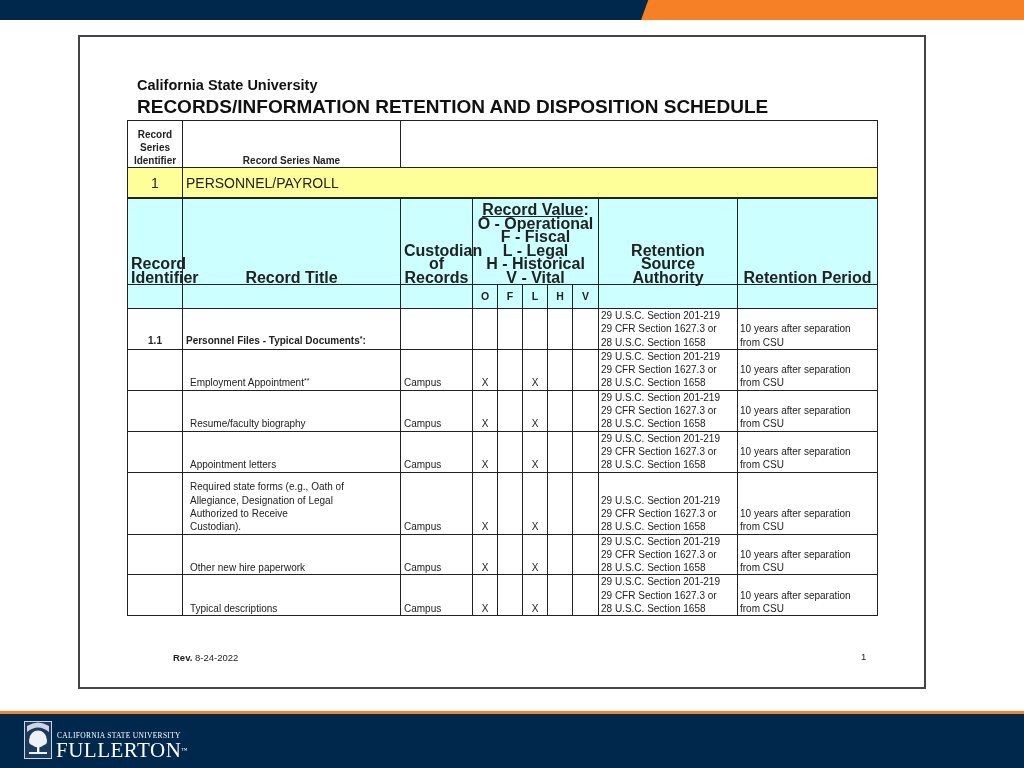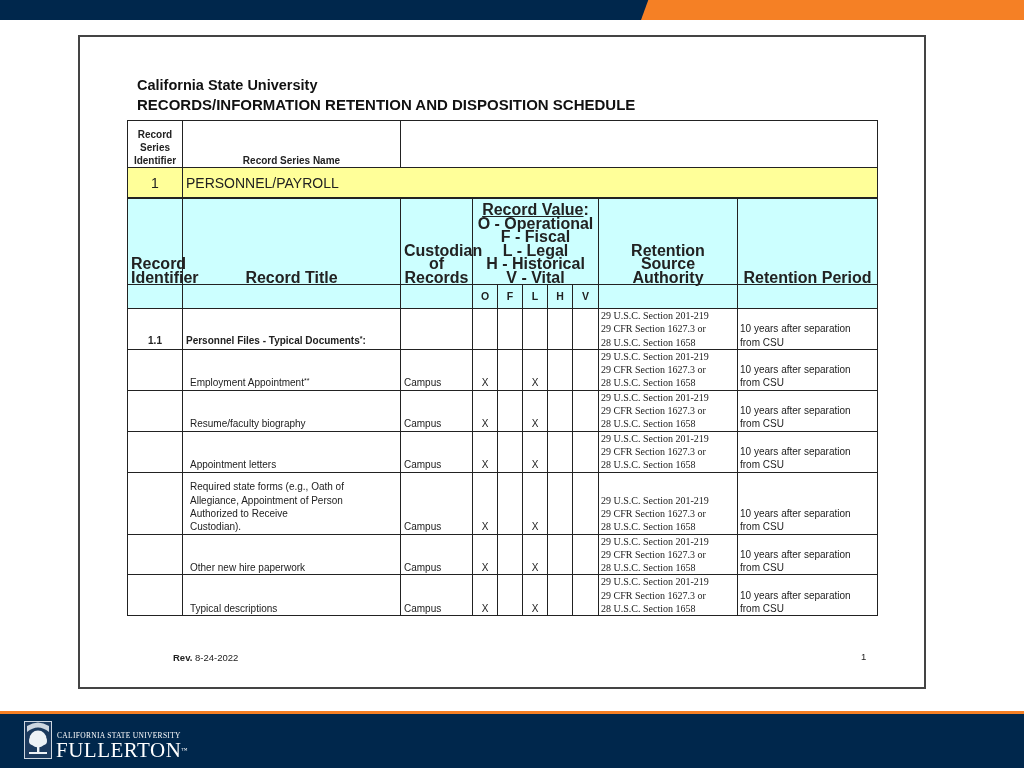--- a/index.html
+++ b/index.html
@@ -2,39 +2,39 @@
 <html><head>
 <meta charset="utf-8">
 <style>
   html, body { margin:0; padding:0; }
   body { width:1024px; height:768px; position:relative; background:#ffffff; overflow:hidden; font-family:"Liberation Sans", sans-serif; }
   .top-bar { position:absolute; left:0; top:0; width:1024px; height:20px; background:#00274c; overflow:hidden; }
   .top-accent { position:absolute; top:0; left:641px; width:400px; height:20px; background:#f58025; transform:skewX(-20deg); transform-origin:bottom left; }
   .top-accent-fill { position:absolute; top:0; left:700px; width:324px; height:20px; background:#f58025; }
   .doc-frame { position:absolute; left:78px; top:35px; width:848px; height:654px; border:2px solid #444; background:#fff; box-sizing:border-box; }
   .doc-title-1 { position:absolute; left:137px; top:77px; font-size:14.5px; font-weight:bold; color:#111; }
-  .doc-title-2 { position:absolute; left:137px; top:96px; font-size:15px; font-weight:bold; color:#111; }
+  .doc-title-2 { position:absolute; left:137px; top:96px; font-size:19px; font-weight:bold; color:#111; }
   table.sched { position:absolute; border-collapse:collapse; font-size:10px; color:#222; table-layout:fixed; }
   table.sched td { border:1px solid #222; padding:0 3px; box-sizing:border-box; }
   .series-table { left:127px; top:120px; width:751px; }
   .series-table td { border-color:#777; }
   .series-head td { height:47px; background:#fff; vertical-align:bottom; font-weight:bold; text-align:center; font-size:10px; line-height:13px; }
   .series-row td { height:30px; background:#ffff99; font-size:14px; border-color:#777; border-top:2px solid #888; border-bottom:2px solid #888; }
   .main-table { left:127px; top:198px; width:750px; }
   .hdr td { background:#ccffff; font-weight:bold; text-align:center; vertical-align:bottom; font-size:16px; line-height:13.5px; padding-bottom:2px; }
   .hdr-main td { height:86px; }
   .hdr-sub td { height:24px; font-size:10.5px; vertical-align:middle; border-top:2px solid #111; border-bottom:2px solid #333; }
   .rv-title { text-decoration:underline; }
   .data td { vertical-align:bottom; font-size:10px; line-height:13.3px; padding-bottom:0; background:#fff; }
   .data td.center { text-align:center; }
   .data td.title { padding-left:7px; }
   .row-std td { height:40px; }
   .row-tall td { height:62px; }
   .bold { font-weight:bold; }
-  .legal { padding-left:2px !important; padding-right:0 !important; white-space:nowrap;font-family:Liberation Serif, serif; }
+  .legal { padding-left:2px !important; padding-right:0 !important; white-space:nowrap; }
   .period { padding-left:2px !important; }
   .sup { font-size:7px; vertical-align:top; position:relative; top:-2px; }
   .rev { position:absolute; left:137px; top:652px; font-size:9.5px; color:#222; }
   .rev b { font-weight:bold;margin-left:36px; }
   .page-num { position:absolute; left:861px; top:651px; font-size:9.5px; color:#222; }
   .bottom-bar { position:absolute; left:0; top:711px; width:1024px; height:57px; background:#00274c; border-top:3px solid #f58025; box-sizing:border-box; }
   .logo { position:absolute; left:24px; top:721px; width:28px; height:38px; background:#1c3a5e; border:1px solid #cdd6e0; box-sizing:border-box; }
   .logo svg { display:block; }
   .logo-small { position:absolute; left:57px; top:731px; font-family:"Liberation Serif", serif; font-size:7.5px; color:#fff; letter-spacing:0.3px; }
   .logo-big { position:absolute; left:56px; top:739px; font-family:"Liberation Serif", serif; font-size:21px; color:#fff; letter-spacing:0.5px; line-height:22px; }
@@ -165,21 +165,21 @@
     <td class="center"></td>
     <td class="center">X</td>
     <td class="center"></td>
     <td class="center"></td>
     <td class="legal"><span>29 U.S.C. Section 201-219</span><br><span>29 CFR Section 1627.3 or</span><br><span>28 U.S.C. Section 1658</span></td>
     <td class="period"><span>10 years after separation</span><br><span>from CSU</span></td>
   </tr>
 
   <tr class="data row-tall">
     <td></td>
-    <td class="title"><span>Required state forms (e.g., Oath of</span><br><span>Allegiance, Appointment of Person</span><br><span>Authorized to Receive</span><br><span>Custodian).</span></td>
+    <td class="title"><span>Required state forms (e.g., Oath of</span><br><span>Allegiance, Designation of Legal</span><br><span>Authorized to Receive</span><br><span>Custodian).</span></td>
     <td>Campus</td>
     <td class="center">X</td>
     <td class="center"></td>
     <td class="center">X</td>
     <td class="center"></td>
     <td class="center"></td>
     <td class="legal"><span>29 U.S.C. Section 201-219</span><br><span>29 CFR Section 1627.3 or</span><br><span>28 U.S.C. Section 1658</span></td>
     <td class="period"><span>10 years after separation</span><br><span>from CSU</span></td>
   </tr>
 

